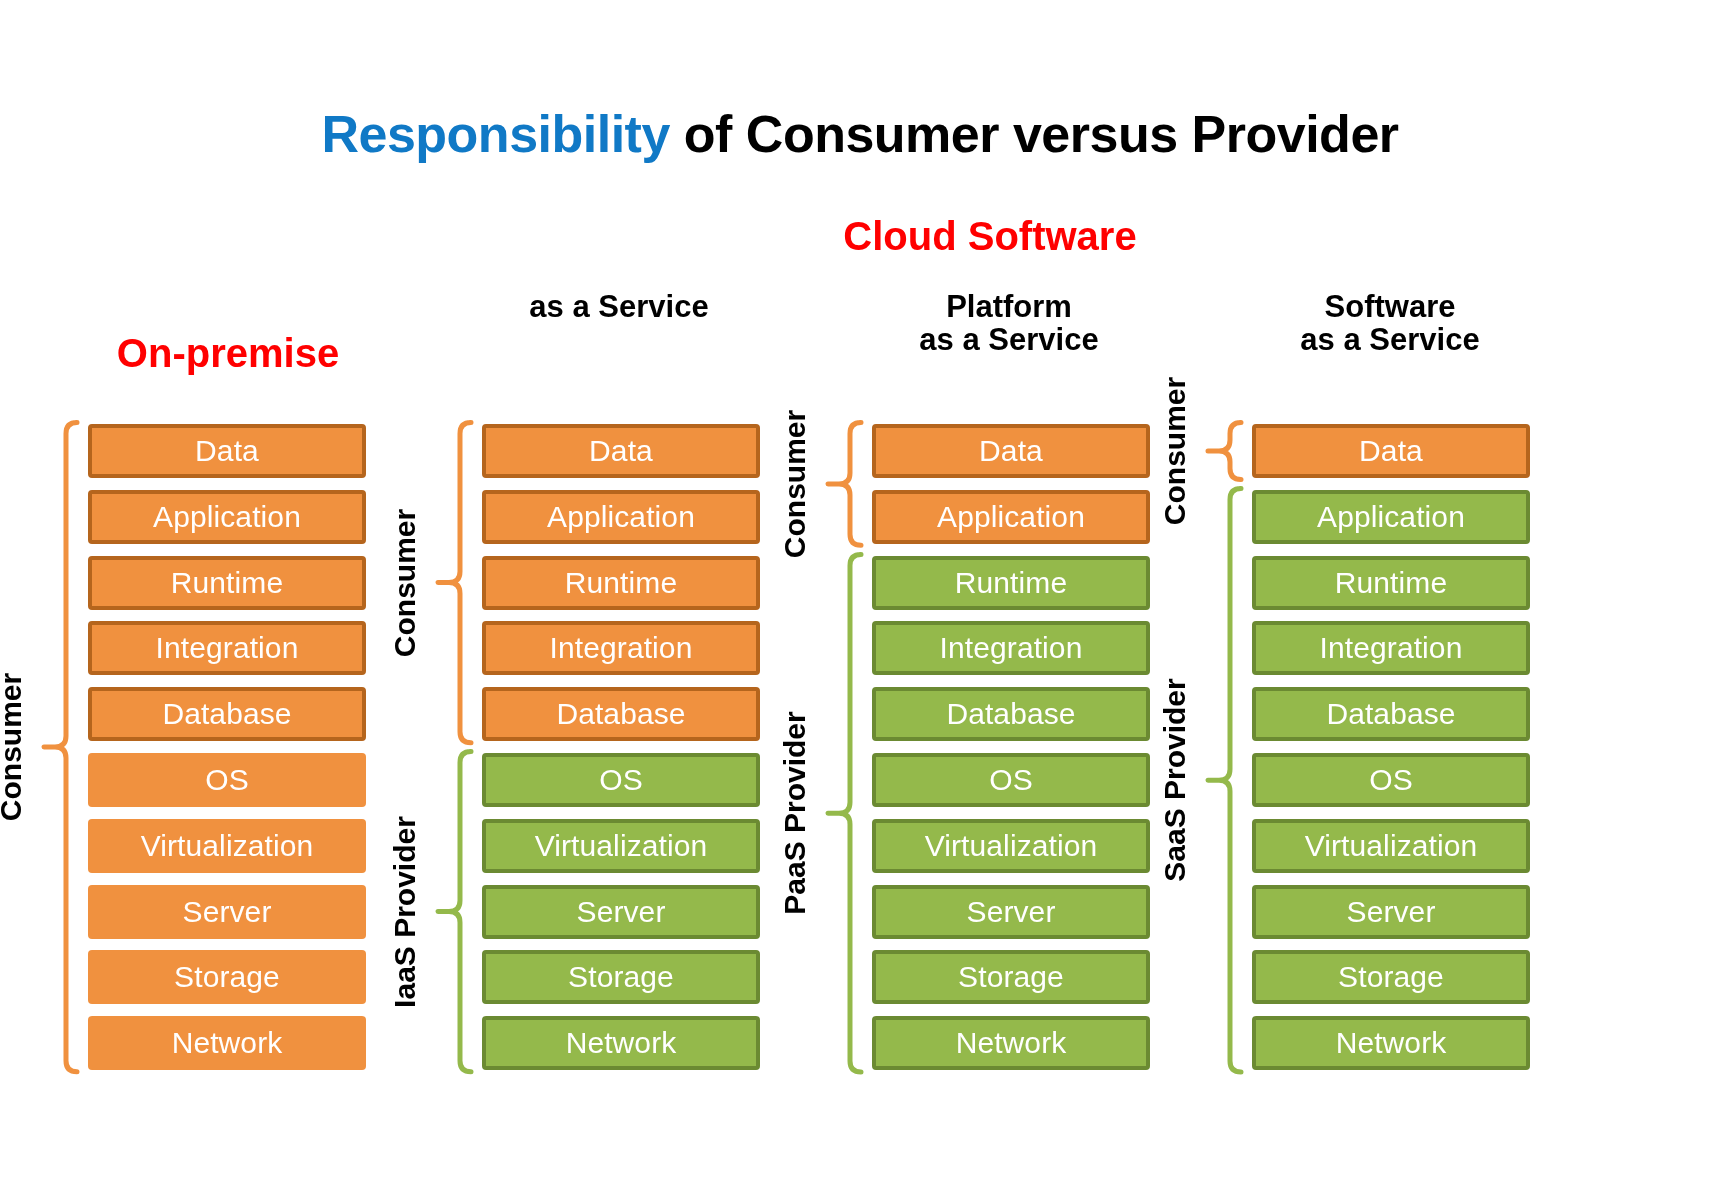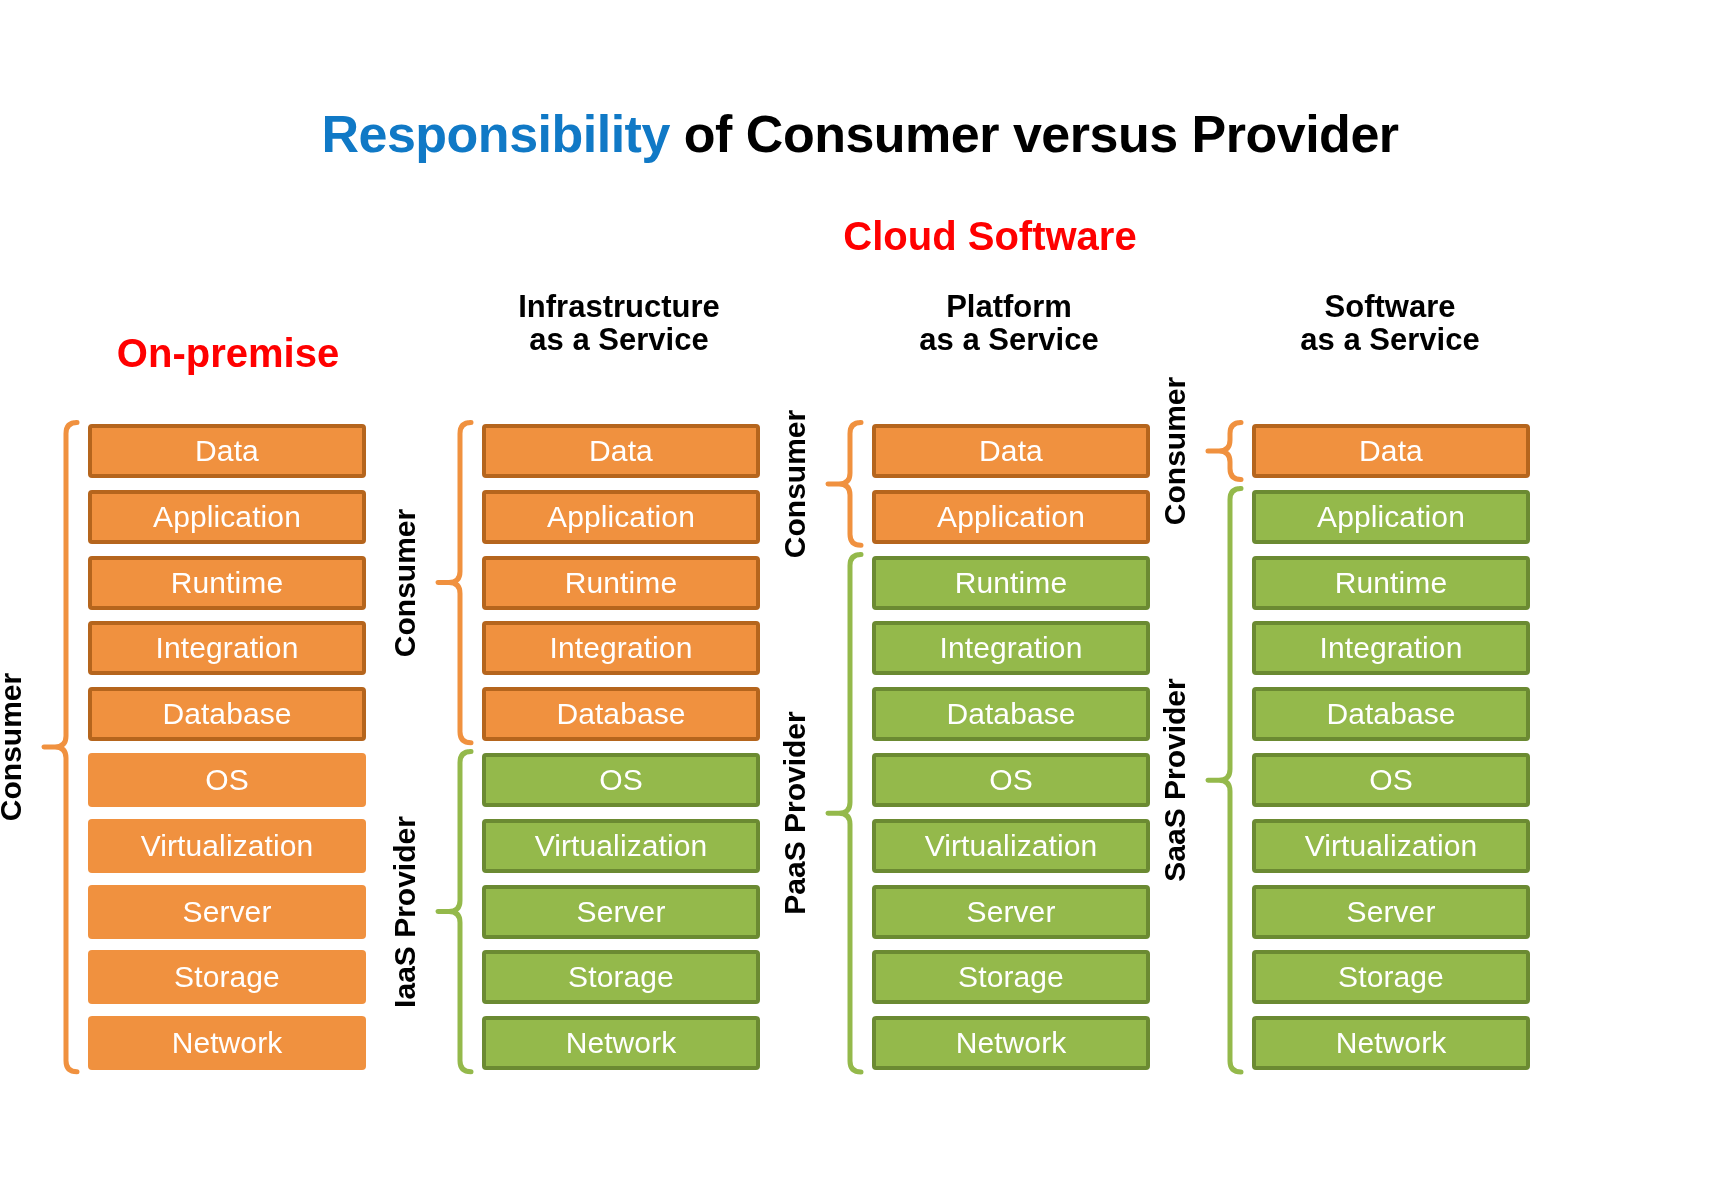--- a/index.html
+++ b/index.html
@@ -123,21 +123,20 @@
       <div class="layer-box orange" style="left: 88px; top: 1016.2px; width: 278px; height: 54px;">
         <span>Network</span>
       </div>
       <div class="bracket" style="left: 42px; top: 420px; width: 34px; height: 654.2px;">
         <svg width="34" height="654.1999999999998" viewBox="0 0 34 654.1999999999998">
           <path d="M 34 2.5 L 35 2.5 Q 24 2.5 24 13.5 L 24 316.0999999999999 Q 24 327.0999999999999 13 327.0999999999999 L 2 327.0999999999999 M 13 327.0999999999999 Q 24 327.0999999999999 24 338.0999999999999 L 24 640.6999999999998 Q 24 651.6999999999998 35 651.6999999999998 L 34 651.6999999999998" fill="none" stroke="#F0913F" stroke-width="5" stroke-linecap="round" stroke-linejoin="round"></path>
         </svg>
       </div>
       <div class="side-label" style="left: 28px; top: 747.1px; transform: rotate(-90deg) translate(-50%, -100%); transform-origin: 0px 0px;">Consumer</div>
       <div class="col-header black" style="left: 399px; width: 440px; top: 290px;">
-        <div>Infrastructure</div>
         <div>as a Service</div>
       </div>
       <div class="layer-box orange bord" style="left: 482px; top: 424px; width: 278px; height: 54px;">
         <span>Data</span>
       </div>
       <div class="layer-box orange bord" style="left: 482px; top: 489.8px; width: 278px; height: 54px;">
         <span>Application</span>
       </div>
       <div class="layer-box orange bord" style="left: 482px; top: 555.6px; width: 278px; height: 54px;">
         <span>Runtime</span>

